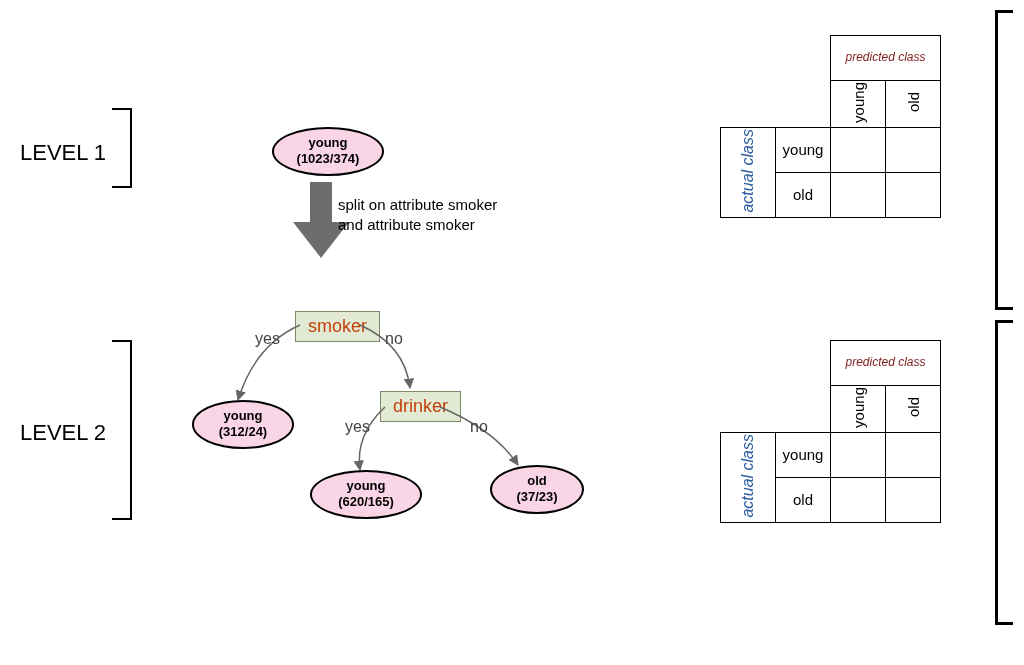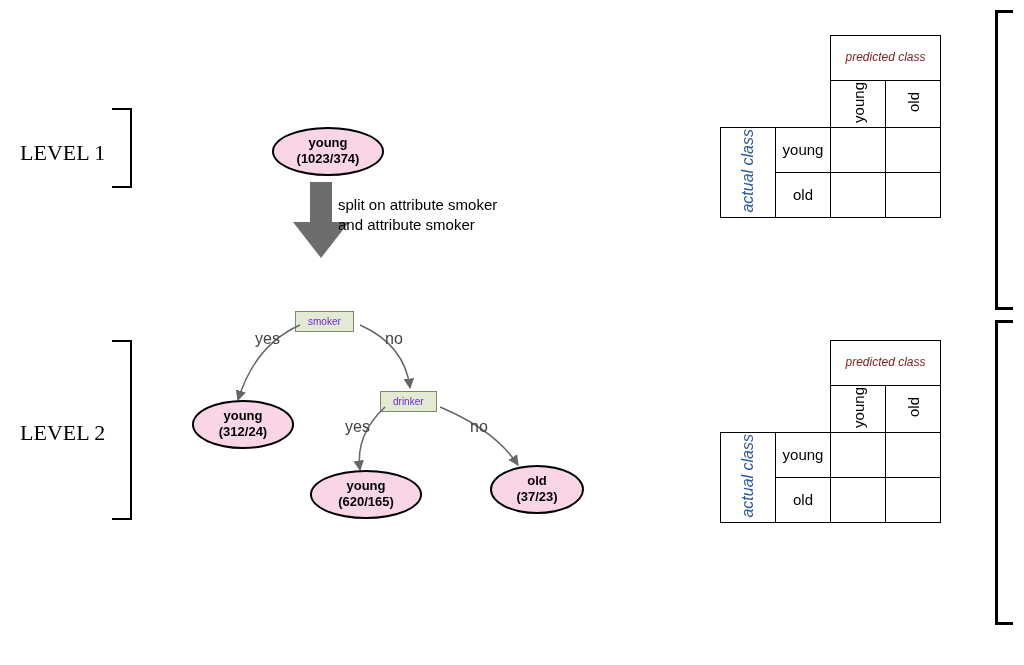--- a/index.html
+++ b/index.html
@@ -1,26 +1,26 @@
 <!DOCTYPE html>
 <html><head>
 <meta charset="utf-8">
 <style>
   html,body{margin:0;padding:0;background:#fff;font-family:Arial,Helvetica,sans-serif;}
   .stage{position:relative;width:1024px;height:665px;}
-  .level-lbl{position:absolute;font-size:22px;font-family:Liberation Serif, serif;color:#000;}
+  .level-lbl{position:absolute;font-size:22px;font-family:Liberation Sans, sans-serif;color:#000;}
   
   .lbracket{position:absolute;border-right:2px solid #000;}
   .lbracket::before,.lbracket::after{content:"";position:absolute;right:0;width:18px;height:2px;background:#000;}
   .lbracket::before{top:0;}
   .lbracket::after{bottom:0;}
   
   .leaf{position:absolute;border:2px solid #000;background:#f9d5e5;border-radius:50%/50%;
         text-align:center;font-weight:bold;font-size:13px;line-height:1.25;padding:6px 10px;color:#000;}
-  .dec{position:absolute;border:1px solid #7a8a6a;background:#e3ead4;padding:4px 12px;font-size:10px;color:#6d28d9;}
+  .dec{position:absolute;border:1px solid #7a8a6a;background:#e3ead4;padding:4px 12px;font-size:18px;color:#c2410c;}
   .edge-lbl{position:absolute;font-size:16px;color:#444;}
   .split-txt{position:absolute;font-size:15px;color:#000;line-height:1.3;}
   .arrow-body{width:22px;height:42px;background:#6d6d6d;position:absolute;}
   .arrow-head{position:absolute;width:0;height:0;border-left:28px solid transparent;border-right:28px solid transparent;border-top:36px solid #6d6d6d;}
   
   .cm{position:absolute;border-collapse:collapse;}
   .cm td{border:1px solid #000;width:52px;height:42px;text-align:center;font-size:15px;}
   .cm .nob{border:none;}
   .cm .pc{color:#7f1d1d;font-style:italic;font-size:12px;line-height:1.1;}
   .cm .ac{color:#2b5aa0;font-style:italic;font-size:16px;}

